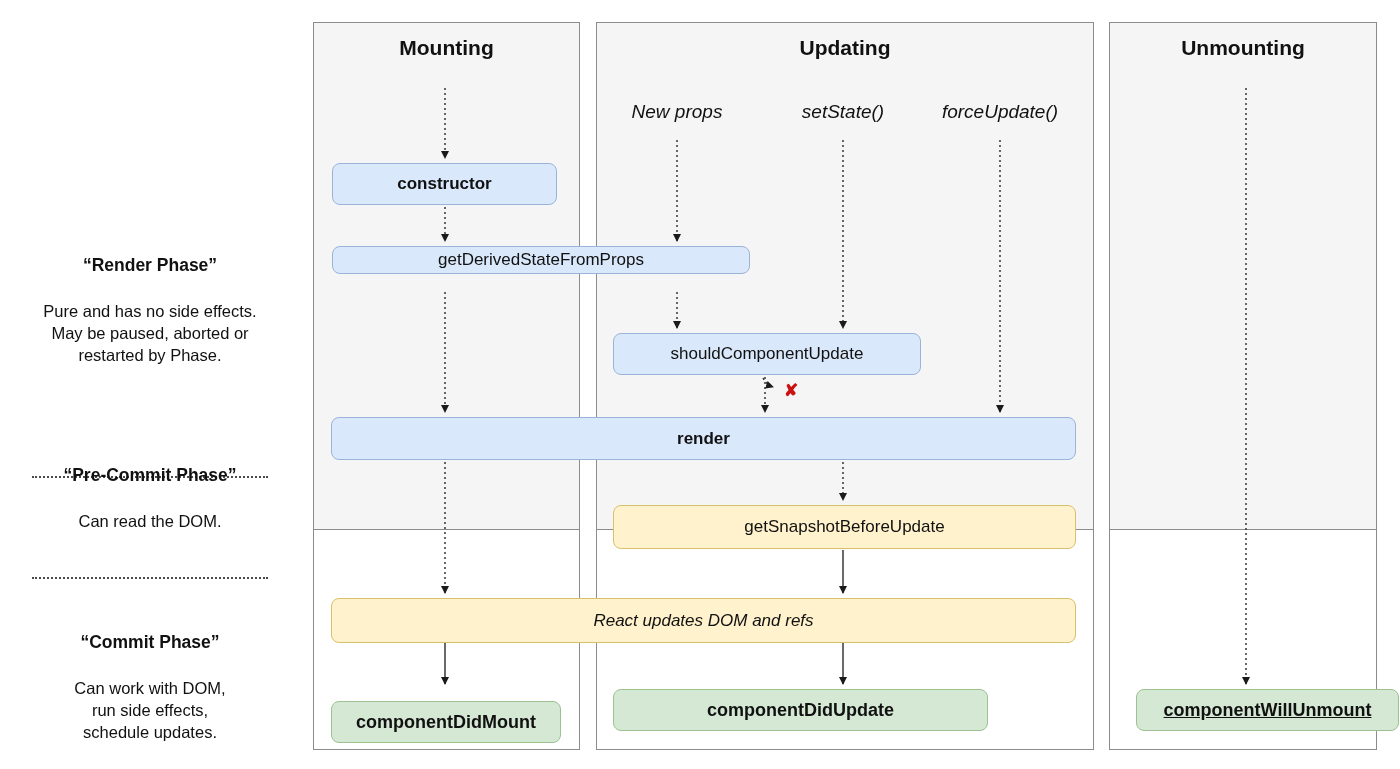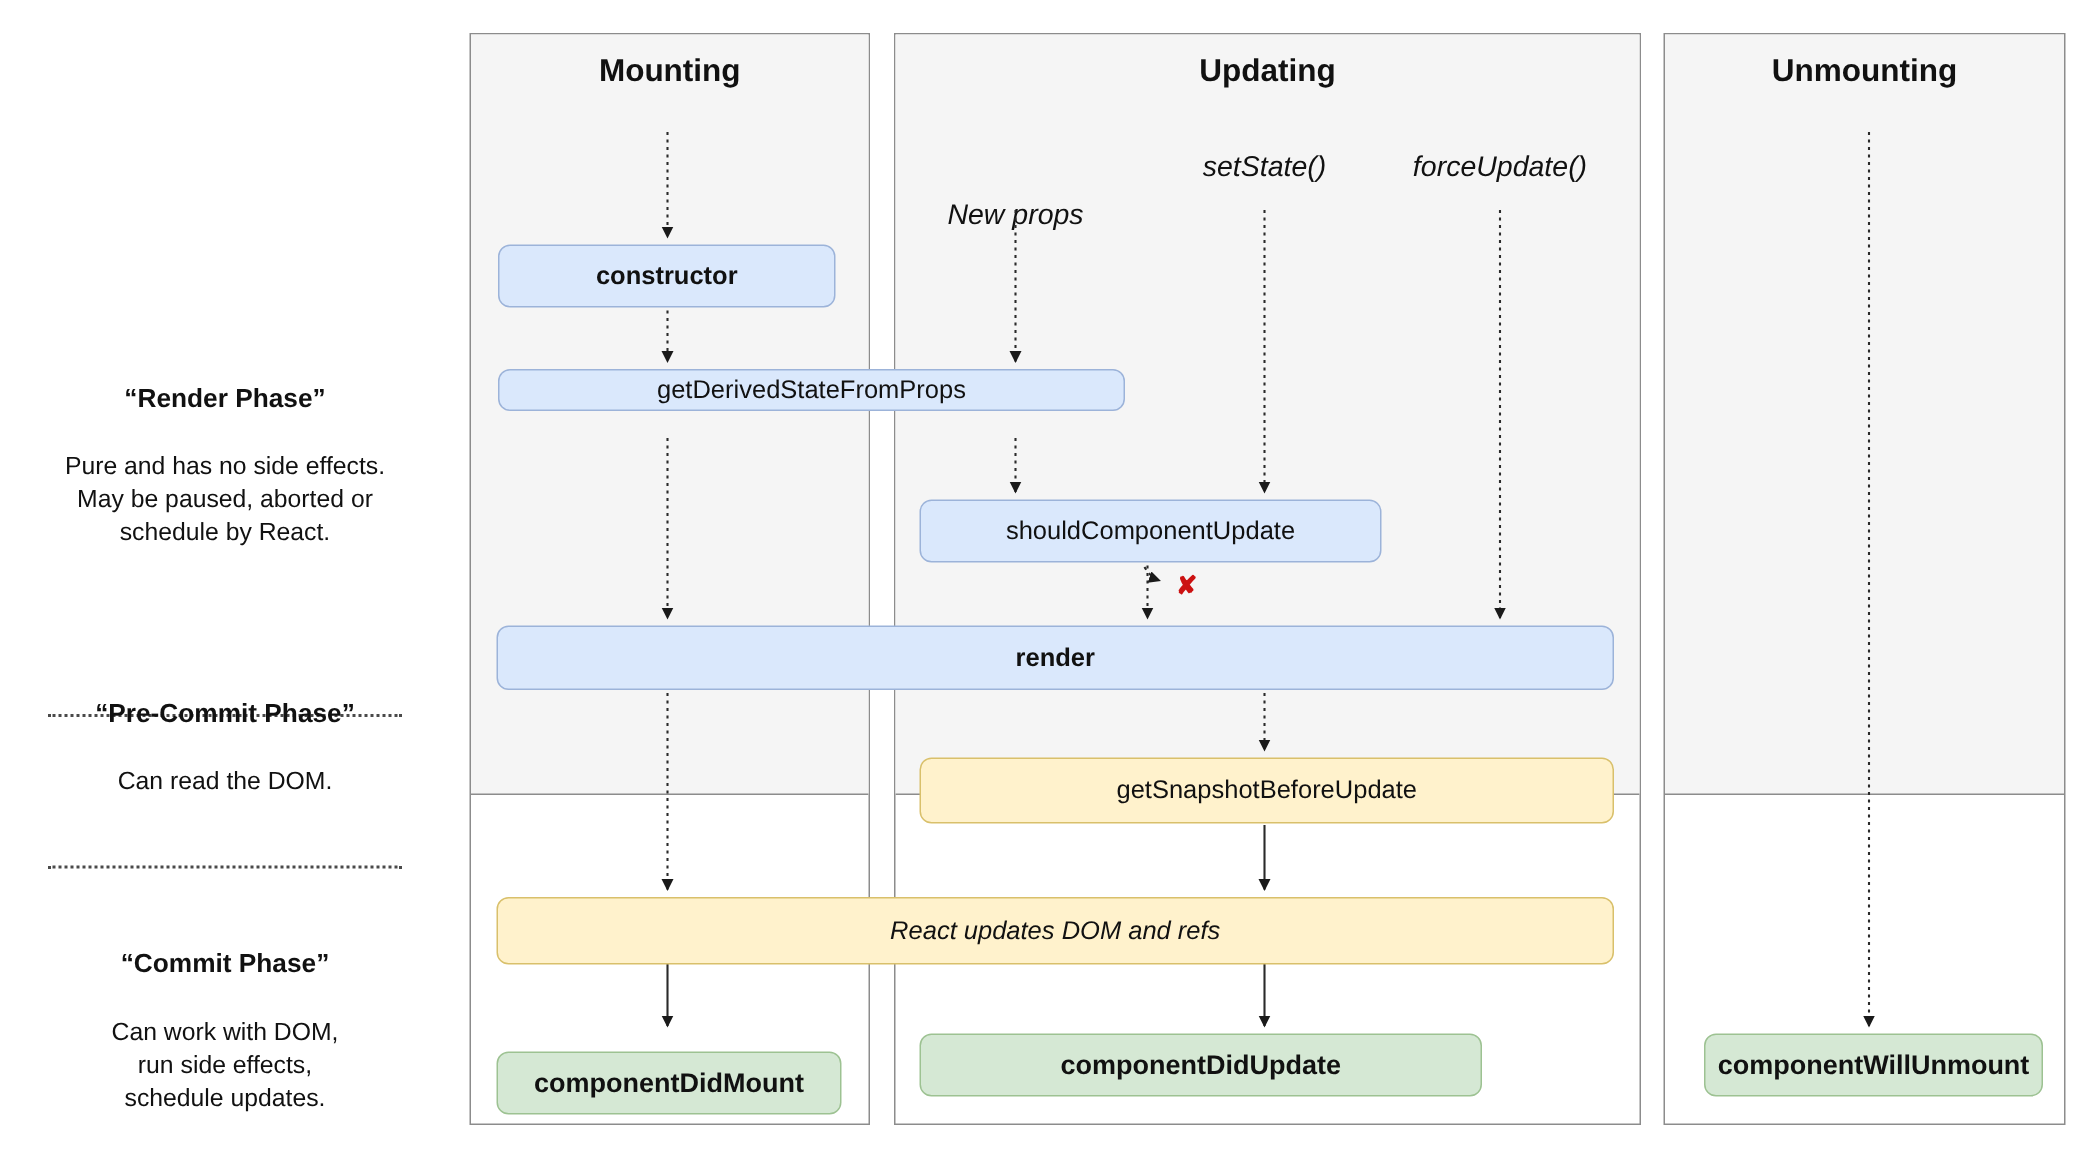--- a/index.html
+++ b/index.html
@@ -44,21 +44,21 @@
 </style>
 </head>
 <body>
 
 <div id="canvas">
 
   <div class="phase-block" style="top:255px;">
     <div class="phase-title">“Render Phase”</div>
     <div class="phase-line">Pure and has no side effects.</div>
     <div class="phase-line">May be paused, aborted or</div>
-    <div class="phase-line">schedule by React.</div>
+    <div class="phase-line">restarted by Phase.</div>
   </div>
 
   <div class="phase-sep" style="top:476px;"></div>
 
   <div class="phase-block" style="top:465px;">
     <div class="phase-title">“Pre-Commit Phase”</div>
     <div class="phase-line">Can read the DOM.</div>
   </div>
 
   <div class="phase-sep" style="top:577px;"></div>
@@ -78,21 +78,21 @@
   <div class="col" style="left:596px; width:498px;">
     <div class="col-shade"></div>
     <div class="col-title">Updating</div>
   </div>
 
   <div class="col" style="left:1109px; width:268px;">
     <div class="col-shade"></div>
     <div class="col-title">Unmounting</div>
   </div>
 
-  <div class="trigger" style="left:677px;margin-top:32px;">New props</div>
+  <div class="trigger" style="left:677px;">New props</div>
   <div class="trigger" style="left:843px;">setState()</div>
   <div class="trigger" style="left:1000px;">forceUpdate()</div>
 
   <svg id="arrows" width="1400" height="769">
     <defs>
       <marker id="ah" markerWidth="9" markerHeight="9" refX="7" refY="4" orient="auto" markerUnits="userSpaceOnUse">
         <path d="M0,0 L8,4 L0,8 Z" fill="#1a1a1a"></path>
       </marker>
     </defs>
     <g stroke="#2a2a2a" stroke-width="1.4" fill="none" stroke-dasharray="2 3">
@@ -127,15 +127,15 @@
   <div class="node blue bold" style="left:331px;  top:417px; width:745px; height:43px;">render</div>
 
   <div class="node yellow" style="left:613px;  top:505px; width:463px; height:44px;">getSnapshotBeforeUpdate</div>
 
   <div class="node yellow italic" style="left:331px; top:598px; width:745px; height:45px;">React updates DOM and refs</div>
 
   <div class="node green bold" style="left:331px;  top:689px; width:230px; height:42px;margin-top:12px;">componentDidMount</div>
 
   <div class="node green bold" style="left:613px;  top:689px; width:375px; height:42px;">componentDidUpdate</div>
 
-  <div class="node green bold" style="left:1136px; top:689px; width:226px; height:42px;">componentWillUnmount</div>
+  <div class="node green bold" style="left:1136px; top:689px; width:263px; height:42px;text-decoration:underline;">componentWillUnmount</div>
 
 </div>
 
 </body></html>

